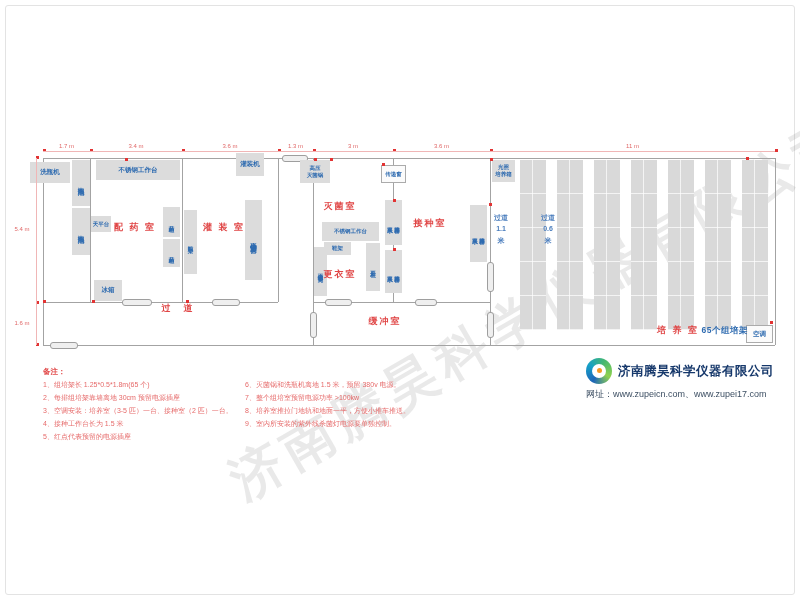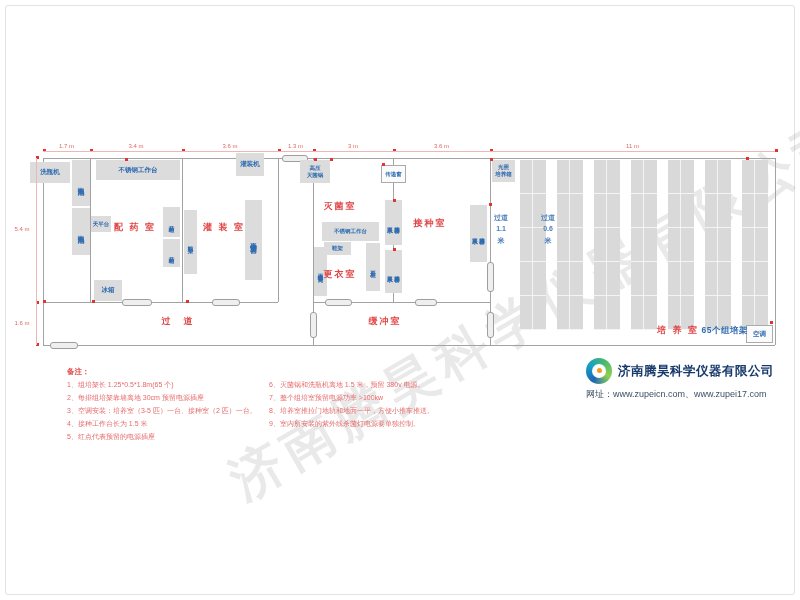--- a/index.html
+++ b/index.html
@@ -23,21 +23,21 @@
   .dot{position:absolute;width:3px;height:3px;background:#e23333;}
   .rack{position:absolute;background:#d9d9d9;
         background-image:
           linear-gradient(90deg, transparent 12px, rgba(255,255,255,.7) 12px, rgba(255,255,255,.7) 13px, transparent 13px),
           repeating-linear-gradient(180deg, transparent 0, transparent 33px, rgba(255,255,255,.7) 33px, rgba(255,255,255,.7) 34px);}
   .culture-label{position:absolute;left:553px;top:324px;width:195px;text-align:right;font-size:9px;white-space:nowrap;}
   .cl-red{color:#e04545;font-weight:bold;letter-spacing:2px;}
   .cl-blue{color:#2e6bb0;font-weight:bold;font-size:8.5px;letter-spacing:0.5px;}
   .watermark{position:absolute;left:235px;top:450px;transform:rotate(-30deg);transform-origin:0 50%;
              font-size:52px;letter-spacing:7px;color:rgba(110,110,110,.15);white-space:nowrap;font-weight:600;}
-  .notes{position:absolute;color:#e66a6a;font-size:7px;line-height:13px;white-space:nowrap;margin-left:24px;}
+  .notes{position:absolute;color:#e66a6a;font-size:7px;line-height:13px;white-space:nowrap;}
   .notes-title{font-weight:bold;font-size:7.5px;color:#e24b4b;}
   #notes-left{left:43px;top:365px;}
   #notes-right{left:245px;top:378px;}
   .company{position:absolute;left:586px;top:358px;width:215px;color:#3d4f63;font-size:9px;}
   .company-head{display:flex;align-items:center;gap:6px;}
   .logo{width:26px;height:26px;border-radius:50%;position:relative;flex:0 0 auto;
         background:conic-gradient(from 210deg,#1e66b8,#15a0c8,#47b86e,#8fd14f,#1e66b8);}
   .logo::after{content:"";position:absolute;inset:6px;background:#fff;border-radius:50%;}
   .logo::before{content:"";position:absolute;top:10px;left:11px;width:5px;height:5px;background:#f59a23;border-radius:50%;z-index:2;}
   .company-name{font-size:12.5px;font-weight:bold;color:#16386b;letter-spacing:0.5px;}
@@ -108,21 +108,21 @@
       <div class="equip small" style="left: 492px; top: 160px; width: 23px; height: 22px;">光照
 培养箱</div>
       <div class="equip plain" style="left: 494px; top: 196px; width: 14px; height: 66px;">过道1.1米</div>
       <div class="equip plain" style="left: 541px; top: 196px; width: 14px; height: 66px;">过道0.6米</div>
       <div class="equip boxed" style="left: 746px; top: 325px; width: 27px; height: 18px;">空调</div>
       <div class="room-label" style="left: 98px; top: 221px; width: 74px;">配 药 室</div>
       <div class="room-label" style="left: 192px; top: 221px; width: 64px;">灌 装 室</div>
       <div class="room-label" style="left: 314px; top: 200px; width: 52px;">灭菌室</div>
       <div class="room-label" style="left: 402px; top: 217px; width: 56px;">接种室</div>
       <div class="room-label" style="left: 314px; top: 268px; width: 52px;">更衣室</div>
-      <div class="room-label" style="left: 128px; top: 315px; width: 100px;">过　道</div>
+      <div class="room-label" style="left: 128px; top: 302px; width: 100px;">过　道</div>
       <div class="room-label" style="left: 352px; top: 315px; width: 66px;">缓冲室</div>
       <div class="dot" style="left: 43px; top: 149px;"></div>
       <div class="dot" style="left: 90px; top: 149px;"></div>
       <div class="dot" style="left: 182px; top: 149px;"></div>
       <div class="dot" style="left: 278px; top: 149px;"></div>
       <div class="dot" style="left: 313px; top: 149px;"></div>
       <div class="dot" style="left: 393px; top: 149px;"></div>
       <div class="dot" style="left: 490px; top: 149px;"></div>
       <div class="dot" style="left: 775px; top: 149px;"></div>
       <div class="dot" style="left: 36px; top: 156px;"></div>

